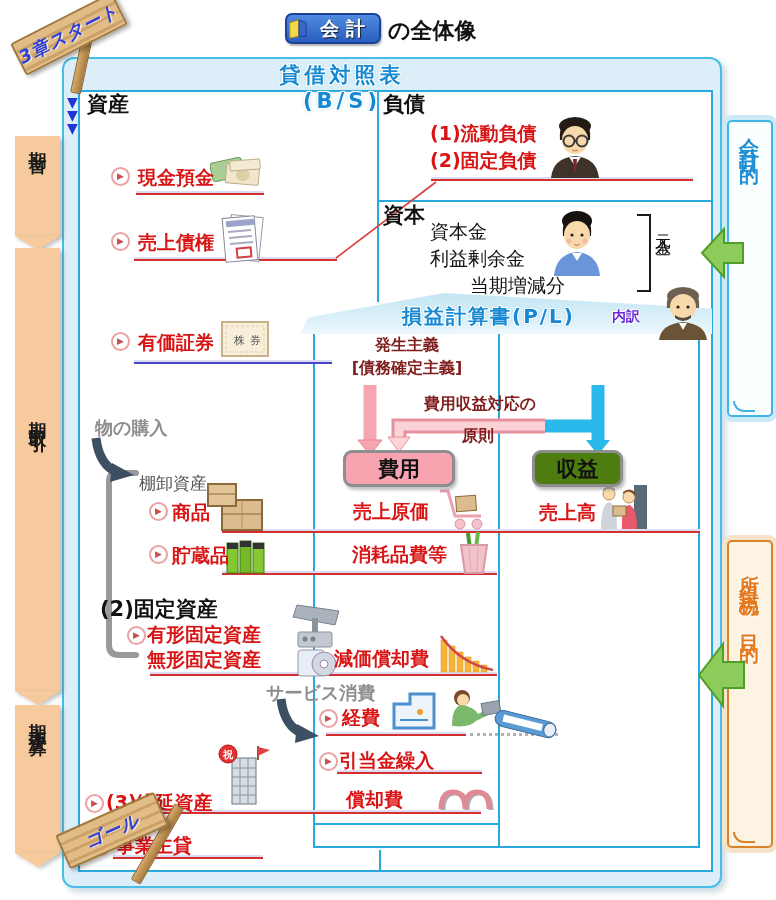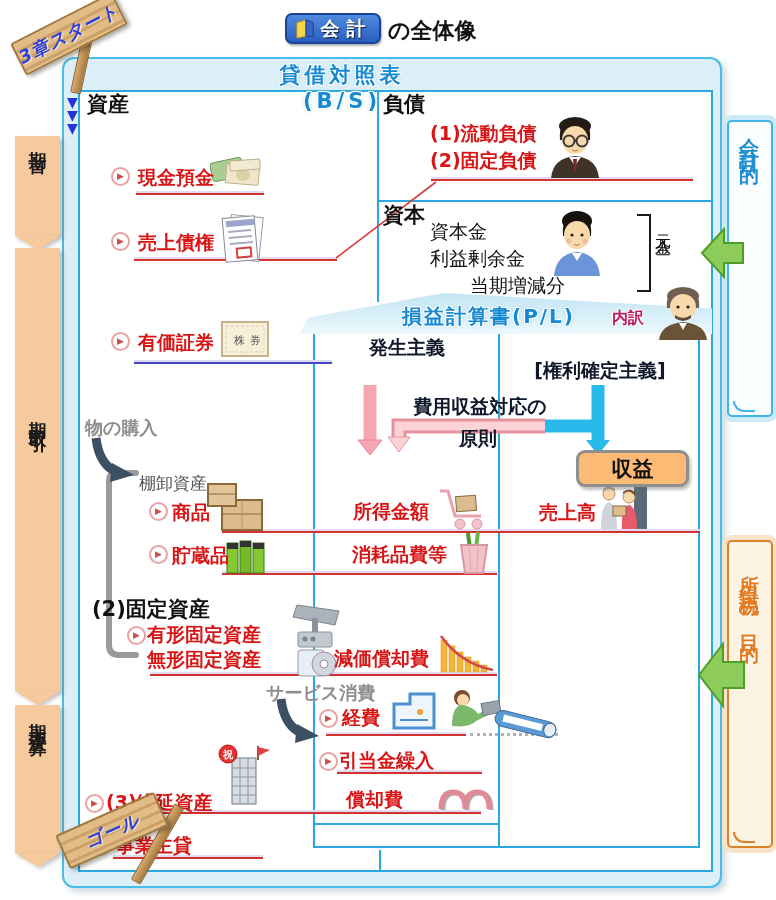--- a/index.html
+++ b/index.html
@@ -1,59 +1,59 @@
 <!DOCTYPE html>
 <html><head>
 <meta charset="utf-8">
 <style>
 *{box-sizing:border-box;margin:0;padding:0}
 body{margin:0;background:#fff}
 #stage{position:relative;width:776px;height:900px;background:#fff;font-family:"DejaVu Sans","Liberation Sans",sans-serif;overflow:hidden}
 .abs{position:absolute}
 .ctr{text-align:center}
 .blk{color:#111;font-weight:bold;font-size:21px;white-space:nowrap;z-index:6}
-.blk2{color:#0f172a;font-weight:bold;font-size:19px;white-space:nowrap;z-index:6}
+.blk2{color:#7f1d1d;font-weight:bold;font-size:16px;white-space:nowrap;z-index:6}
 .blkn{color:#111;font-size:19px;white-space:nowrap;z-index:6}
 .red{color:#d91414;font-weight:bold;font-size:19px;white-space:nowrap;z-index:6}
 .gry{color:#555;font-size:17px;white-space:nowrap;z-index:6}
 .gryb{color:#8d8d8d;font-weight:bold;font-size:18px;white-space:nowrap;z-index:6}
 .ul{height:0;border-top:2px solid #dcdcf2;border-bottom:2px solid #d43030;z-index:4}
 .ulb{border-bottom-color:#4646c4}
 .dots{height:0;border-top:3px dotted #b2b2b2;z-index:4}
 .line{background:#2aa9df;z-index:2}
 .panel{background:#fff;border:2px solid #2aa9df;z-index:1}
 .play{width:19px;height:19px;border:2px solid #e9a3a3;border-radius:50%;background:#fff;z-index:6}
 .play::before{content:"▶";display:block;font-size:9px;line-height:15px;text-align:center;color:#c85050}
 .tri{color:#2335d8;font-size:14px;line-height:13px;z-index:6}
 .bsbox{background:#dceff8;border:2px solid #47bde8;border-radius:12px;box-shadow:4px 4px 6px rgba(140,170,190,.45);z-index:0}
 .bstitle{color:#1788d2;font-weight:bold;font-size:21px;letter-spacing:4px;z-index:3;
  text-shadow:-1px -1px 0 #fff,1px -1px 0 #fff,-1px 1px 0 #fff,1px 1px 0 #fff,0 0 5px #a8d8ee}
 .roof{background:linear-gradient(180deg,#c2e5f3,#ecf8fd);clip-path:polygon(0% 100%,2% 60%,35% 0%,100% 38%,100% 100%);z-index:3}
 .pltitle{color:#1788d2;font-weight:bold;font-size:20px;letter-spacing:2px;z-index:5;
  text-shadow:-1px -1px 0 #fff,1px -1px 0 #fff,-1px 1px 0 #fff,1px 1px 0 #fff,0 0 4px #a8d8ee}
-.plsub{color:#be185d;font-weight:bold;font-size:16px;z-index:5;text-shadow:-1px -1px 0 #fff,1px 1px 0 #fff,0 0 3px #fff}
+.plsub{color:#6d28d9;font-weight:bold;font-size:14px;z-index:5;text-shadow:-1px -1px 0 #fff,1px 1px 0 #fff,0 0 3px #fff}
 .kbox{border:3px solid #8e8e8e;border-radius:9px;font-size:21px;font-weight:bold;color:#111;
  display:flex;align-items:center;justify-content:center;z-index:6;box-shadow:2px 3px 3px rgba(100,100,100,.4)}
 .banner{background:#f6ca9d;box-shadow:3px 3px 4px rgba(110,110,110,.45);z-index:7}
 .bpoint{width:0;height:0;border-left:23px solid transparent;border-right:22px solid transparent;border-top:14px solid #f6ca9d;z-index:7;filter:drop-shadow(3px 2px 2px rgba(110,110,110,.4))}
 .vtext{writing-mode:vertical-rl;text-orientation:upright;white-space:nowrap}
 .banner .vtext{font-size:18px;font-weight:bold;color:#1a1a1a;letter-spacing:5px;margin:0 auto}
 .vwrap{display:flex;justify-content:center}
 .scrollb{border-radius:5px;z-index:8}
 .scr-blue{background:#fbfeff;border:2px solid #41b5e5;box-shadow:0 0 0 5px #cce9f6}
 .scr-blue .vtext{color:#1e8fd5;font-size:20px;font-weight:bold;letter-spacing:9px;margin:0 auto;text-shadow:-1px -1px 0 #fff,1px 1px 0 #fff}
 .scr-org{background:#fcf3e3;border:2px solid #da8229;box-shadow:0 0 0 5px #f6e3ca}
 .scr-org .vtext{color:#e4791e;font-size:20px;font-weight:bold;letter-spacing:9px;margin:0 auto;text-shadow:-1px -1px 0 #fff,1px 1px 0 #fff}
 .curl{position:absolute;left:4px;bottom:3px;width:22px;height:11px;border-bottom:2px solid;border-left:2px solid;border-bottom-left-radius:12px}
 .scr-blue .curl{border-color:#41b5e5}
 .scr-org .curl{border-color:#da8229}
 .wood{background:repeating-linear-gradient(180deg,#e2bc87 0 7px,#cda268 7px 10px);border:2px solid #a07a3c;border-radius:3px;box-shadow:2px 3px 4px rgba(0,0,0,.35);z-index:30;display:flex;align-items:center;justify-content:center}
 .wood .lbl{font-size:18px;font-weight:bold;font-style:italic;color:#2f3fd8;letter-spacing:1px;white-space:nowrap;text-shadow:1px 1px 0 #f6e8cc}
 .post{background:linear-gradient(90deg,#d8ab6c,#a6793d);border:1px solid #8a6230;border-radius:2px;z-index:29}
-.badge{background:linear-gradient(180deg,#4f8ade,#2a5ec0);border:2px solid #1a4298;border-radius:7px;display:flex;align-items:center;justify-content:center;gap:5px;z-index:10;box-shadow:1px 2px 2px rgba(0,0,0,.3)}
+.badge{background:linear-gradient(180deg,#4f8ade,#2a5ec0);border:2px solid #1a4298;border-radius:7px;display:flex;align-items:center;gap:11px;z-index:10;box-shadow:1px 2px 2px rgba(0,0,0,.3)}
 .badge .blabel{color:#fff;font-weight:bold;font-size:19px;letter-spacing:7px;text-shadow:1px 1px 1px #123}
 .ttl{color:#111;font-weight:bold;font-size:22px;white-space:nowrap;z-index:10}
 svg{display:block}
 .ovl{position:absolute;left:0;top:0;z-index:4;pointer-events:none}
 .icon{z-index:5}
 </style>
 </head>
 <body>
 
 <div id="stage">
@@ -110,33 +110,33 @@
 
   <span class="abs play" style="left:111px;top:332px"></span>
   <span class="abs red" style="left:138px;top:330px">有価証券</span>
   <svg class="abs icon" style="left:221px;top:321px" width="48" height="36" viewBox="0 0 48 36">
     <rect x="1" y="1" width="46" height="34" fill="#f7efda" stroke="#c8b088" stroke-width="2"></rect>
     <rect x="5" y="5" width="38" height="26" fill="none" stroke="#ddcfa8" stroke-dasharray="3 2"></rect>
     <text x="13" y="23" font-size="11" fill="#555" letter-spacing="5">株券</text>
   </svg>
   <div class="abs ul ulb" style="left:134px;top:360px;width:198px"></div>
 
-  <span class="abs gryb" style="left:85px;top:416px">物の購入</span>
+  <span class="abs gryb" style="left:95px;top:416px">物の購入</span>
   <span class="abs gry" style="left:139px;top:472px">棚卸資産</span>
 
   <span class="abs play" style="left:149px;top:502px"></span>
   <span class="abs red" style="left:172px;top:500px">商品</span>
   <svg class="abs icon" style="left:206px;top:480px" width="60" height="52" viewBox="0 0 60 52">
     <rect x="16" y="20" width="40" height="30" fill="#dcbc8e" stroke="#8a6a3a" stroke-width="2"></rect>
     <line x1="16" y1="34" x2="56" y2="34" stroke="#8a6a3a"></line>
     <line x1="36" y1="20" x2="36" y2="50" stroke="#b89058"></line>
     <rect x="2" y="4" width="28" height="22" fill="#e2c498" stroke="#8a6a3a" stroke-width="2"></rect>
     <line x1="2" y1="14" x2="30" y2="14" stroke="#8a6a3a"></line>
   </svg>
-  <span class="abs red" style="left:353px;top:499px">所得金額</span>
+  <span class="abs red" style="left:353px;top:499px">売上原価</span>
   <svg class="abs icon" style="left:437px;top:486px" width="56" height="47" viewBox="0 0 56 47">
     <path d="M3,5 H11 L18,30 H44" fill="none" stroke="#eaa2ae" stroke-width="3"></path>
     <rect x="19" y="10" width="20" height="15" fill="#dcbc8e" stroke="#8a6a3a" transform="rotate(-4 29 17)"></rect>
     <circle cx="23" cy="38" r="5" fill="#f4c2ca" stroke="#d898a2"></circle>
     <circle cx="40" cy="38" r="5" fill="#f4c2ca" stroke="#d898a2"></circle>
   </svg>
   <span class="abs red" style="left:539px;top:500px">売上高</span>
   <svg class="abs icon" style="left:596px;top:484px" width="52" height="46" viewBox="0 0 52 46">
     <rect x="38" y="1" width="13" height="44" fill="#5a6a78"></rect>
     <circle cx="13" cy="10" r="6" fill="#f7d9ab" stroke="#b89060"></circle>
@@ -162,21 +162,21 @@
   <span class="abs red" style="left:352px;top:542px">消耗品費等</span>
   <svg class="abs icon" style="left:455px;top:531px" width="36" height="44" viewBox="0 0 36 44">
     <rect x="12" y="2" width="4" height="16" fill="#4a9a30" transform="rotate(-8 14 10)"></rect>
     <rect x="20" y="1" width="4" height="17" fill="#6ab848" transform="rotate(7 22 9)"></rect>
     <path d="M6,14 L10,42 L28,42 L32,14 Z" fill="#f2c2ca" stroke="#d898a2" stroke-width="2"></path>
     <line x1="14" y1="16" x2="16" y2="40" stroke="#e0a8b2"></line>
     <line x1="23" y1="16" x2="22" y2="40" stroke="#e0a8b2"></line>
   </svg>
   <div class="abs ul" style="left:222px;top:571px;width:275px"></div>
 
-  <span class="abs blk" style="left:92px;top:595px">(2)固定資産</span>
+  <span class="abs blk" style="left:100px;top:595px">(2)固定資産</span>
   <span class="abs play" style="left:127px;top:626px"></span>
   <span class="abs red" style="left:147px;top:622px">有形固定資産</span>
   <span class="abs red" style="left:147px;top:647px">無形固定資産</span>
   <svg class="abs icon" style="left:285px;top:603px" width="58" height="46" viewBox="0 0 58 46">
     <path d="M12,2 L54,8 L50,22 L8,14 Z" fill="#aab2bc" stroke="#7a828c"></path>
     <rect x="27" y="15" width="6" height="15" fill="#8a929c"></rect>
     <rect x="13" y="29" width="34" height="15" rx="2" fill="#c2c8d0" stroke="#8a929c"></rect>
     <circle cx="20" cy="36" r="2.5" fill="#7a828c"></circle>
       <circle cx="28" cy="36" r="2.5" fill="#7a828c"></circle>
   </svg>
@@ -278,25 +278,26 @@
       <circle cx="33" cy="27" r="1.6" fill="#222"></circle>
     <circle cx="20" cy="33" r="2.5" fill="#f4b8a4"></circle>
       <circle cx="36" cy="33" r="2.5" fill="#f4b8a4"></circle>
     <path d="M25,36 Q28,39 31,36" fill="none" stroke="#b08050"></path>
     <path d="M5,68 Q7,46 28,44 Q49,46 51,68 Z" fill="#6a95d8"></path>
     <path d="M23,45 L28,53 L33,45 Z" fill="#fff"></path>
   </svg>
   <div class="abs vtext" style="left:652px;top:222px;font-size:16px;color:#111;letter-spacing:3px;z-index:6">元入金</div>
 
   <div class="abs ctr blk2" style="left:315px;top:335px;width:184px">発生主義</div>
-  <div class="abs ctr blk2" style="left:503px;top:358px;width:194px">[権利確定主義]</div>
+  <div class="abs ctr blk2" style="left:315px;top:358px;width:184px">[債務確定主義]</div>
   <div class="abs ctr blk2" style="left:380px;top:394px;width:200px;z-index:6">費用収益対応の</div>
   <div class="abs ctr blk2" style="left:418px;top:426px;width:120px;z-index:6">原則</div>
 
-  <div class="abs kbox" style="left:576px;top:450px;width:113px;height:37px;background:#fdba74">収益</div>
+  <div class="abs kbox" style="left:343px;top:450px;width:112px;height:37px;background:#f7a3b0">費用</div>
+  <div class="abs kbox" style="left:532px;top:450px;width:91px;height:37px;background:#4d7c0f">収益</div>
 
 
   <svg class="ovl" width="776" height="900" viewBox="0 0 776 900">
     <line x1="336" y1="258" x2="436" y2="182" stroke="#d84040" stroke-width="1.6"></line>
     <path d="M136,473 L117,473 Q109,473 109,481 L109,645 Q109,655 119,655 L136,655" fill="none" stroke="#9a9a9a" stroke-width="6" stroke-linecap="round"></path>
     <path d="M96,438 C98,456 106,468 118,473" fill="none" stroke="#3d4f63" stroke-width="9"></path>
     <polygon points="112,463 134,475 110,482" fill="#3d4f63"></polygon>
     <path d="M281,699 C283,717 291,729 303,734" fill="none" stroke="#3d4f63" stroke-width="9"></path>
     <polygon points="297,724 319,736 295,743" fill="#3d4f63"></polygon>
     <path d="M637,215 L650,215 L650,291 L637,291" fill="none" stroke="#1a1a1a" stroke-width="2"></path>

